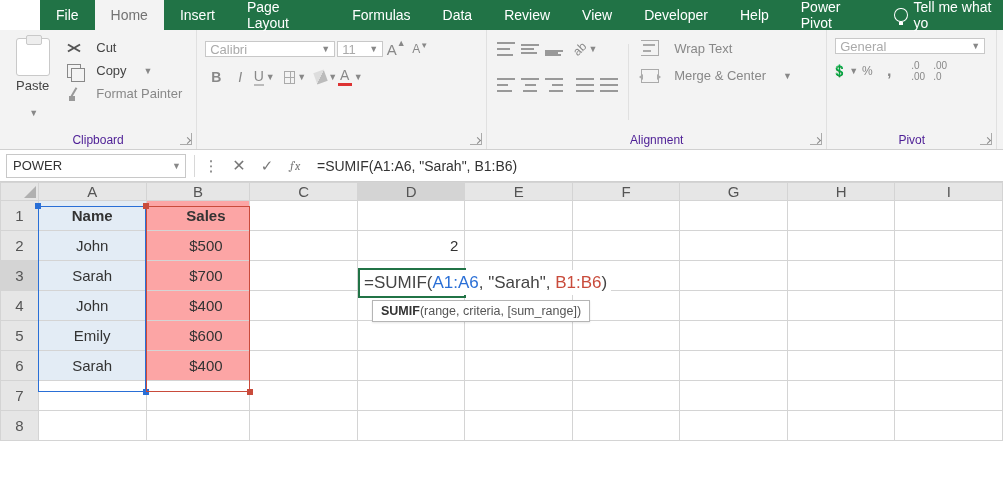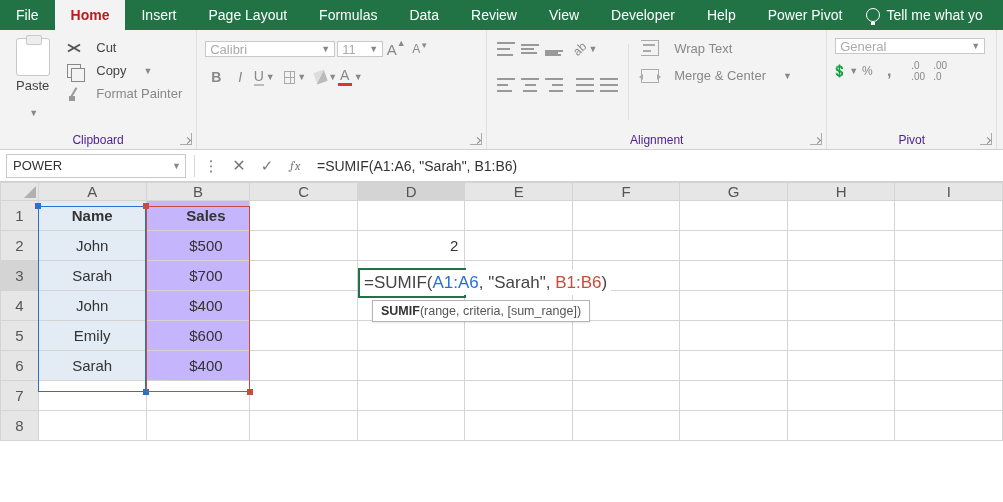--- a/index.html
+++ b/index.html
@@ -1,20 +1,20 @@
 <!DOCTYPE html>
 <html><head>
 <meta charset="utf-8">
 <style>
   * { box-sizing: border-box; margin: 0; padding: 0; font-family: "Segoe UI", Arial, sans-serif; }
   body { width: 1003px; height: 502px; overflow: hidden; background: #fff; font-size: 13px; color: #444; }
   
-  .menubar { background: #217346; height: 30px; display: flex; align-items: stretch; color: #fff; font-size: 14px; }
+  .menubar { background: #217346; height: 30px; display: flex; align-items: stretch; color: #fff; font-size: 14px; margin-left: 40px; }
   .menubar .tab { padding: 0 16px; display: flex; align-items: center; cursor: pointer; }
-  .menubar .tab.active { background: #f3f3f3; color: #b91c1c; font-weight: 700; }
+  .menubar .tab.active { background: #f3f3f3; color: #737373; font-weight: 400; }
   .menubar .tell { margin-left: 8px; display: flex; align-items: center; gap: 6px; }
   .menubar .bulb { width: 14px; height: 14px; border: 1.5px solid #fff; border-radius: 50%; position: relative; }
   .menubar .bulb::after { content:""; position:absolute; bottom:-4px; left:4px; width:4px; height:3px; background:#fff; }
   
   .ribbon { background: #f3f3f3; height: 120px; display: flex; border-bottom: 1px solid #d0d0d0; }
   .group { border-right: 1px solid #e0e0e0; padding: 4px 8px 2px 8px; display: flex; flex-direction: column; justify-content: space-between; position: relative; }
   .group-label { text-align: center; font-size: 12px; color: #4c1d95; padding-top: 2px; }
   .group .launcher { position: absolute; right: 4px; bottom: 4px; width: 12px; height: 12px; border: 1px solid #aaa; border-top: none; border-left: none; }
   .group .launcher::after { content:""; position:absolute; right:1px; bottom:1px; width:4px; height:4px; border-right:1px solid #888; border-bottom:1px solid #888; transform: rotate(-45deg) translate(0,0); }
   .btn { color: #888; display: inline-flex; align-items: center; gap: 15px; padding: 2px 4px; font-size: 13px; cursor: pointer; }
@@ -72,21 +72,21 @@
   .gridwrap { position:relative; }
   table.grid { border-collapse: collapse; table-layout: fixed; }
   .grid th, .grid td { border: 1px solid #d4d4d4; font-size: 15px; color:#333; }
   .grid th { background: #e6e6e6; font-weight: normal; text-align:center; color:#555; }
   .grid th.sel { background: #d4d4d4; }
   .corner { background: #e6e6e6; position:relative; }
   .corner::after { content:""; position:absolute; right:2px; bottom:2px; width:0; height:0; border-left:12px solid transparent; border-bottom:12px solid #b0b0b0; }
   .rowhdr { text-align:center; color:#555; }
   .cell { height: 30px; padding:0 6px; text-align:center; }
   .namecol { background:#e3ecf5; }
-  .salescol { background:#c4b5fd;padding-left:22px; }
+  .salescol { background:#fca5a5;padding-left:22px; }
   .hdrcell { font-weight: bold; }
   
   .blue-range { position:absolute; border:1px solid #2a6fd6; pointer-events:none; }
   .blue-handle { position:absolute; width:6px; height:6px; background:#2a6fd6; }
   
   .red-range { position:absolute; border:1px solid #c94b3b; pointer-events:none; }
   .red-handle { position:absolute; width:6px; height:6px; background:#c94b3b; }
   
   .edit-cell-border { position:absolute; border:2px solid #217346; pointer-events:none; }
   .formula-overlay { position:absolute; background:#fff; font-size:17px; font-family: Calibri, sans-serif; padding:2px 4px; white-space:nowrap; }

